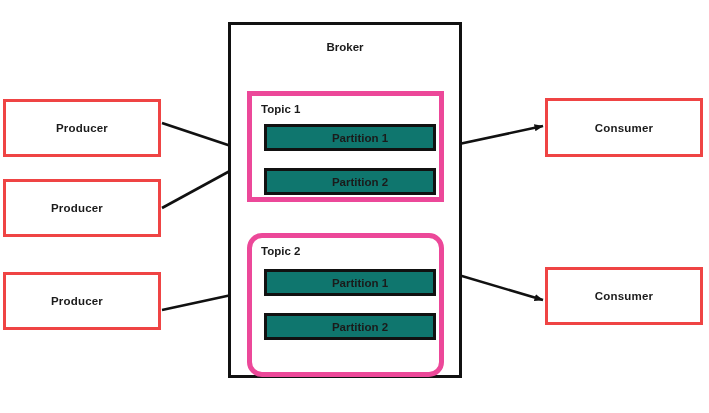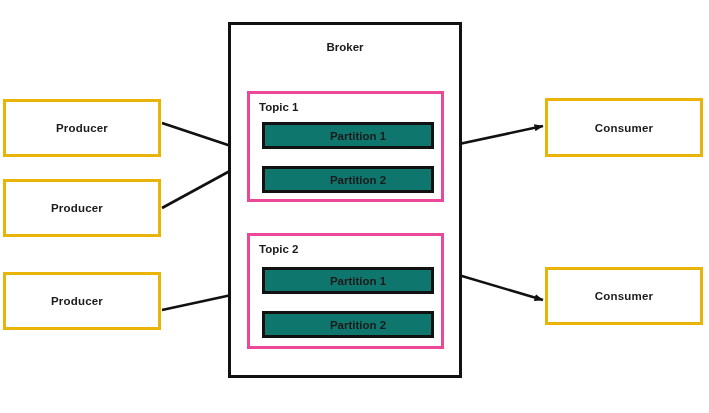--- a/index.html
+++ b/index.html
@@ -14,21 +14,21 @@
     position: relative;
     width: 709px;
     height: 413px;
     background: #ffffff;
     overflow: hidden;
   }
   .node {
     position: absolute;
     box-sizing: border-box;
     background: #ffffff;
-    border: 3px solid #eab308;
+    border: 3px solid #ef4444;
     display: flex;
     align-items: center;
     justify-content: center;
   }
   .node-label {
     font-size: 11.5px;
     font-weight: bold;
     color: #1b1b1b;
     letter-spacing: 0.2px;
     white-space: nowrap;
@@ -60,25 +60,25 @@
     text-align: center;
     font-size: 11.5px;
     font-weight: bold;
     color: #1b1b1b;
   }
   .topic {
     position: absolute;
     box-sizing: border-box;
     left: 16px;
     width: 197px;
-    border: 3px solid #ec4899;
+    border: 5px solid #ec4899;
     background: #ffffff;
   }
   #topic-1 { top: 66px;  height: 111px; }
-  #topic-2 { top: 208px; height: 116px; }
+  #topic-2 { top: 208px; height: 144px; border-radius: 15px; }
   .topic-title {
     position: absolute;
     left: 9px;
     top: 7px;
     font-size: 11.5px;
     font-weight: bold;
     color: #1b1b1b;
   }
   .partition {
     position: absolute;

